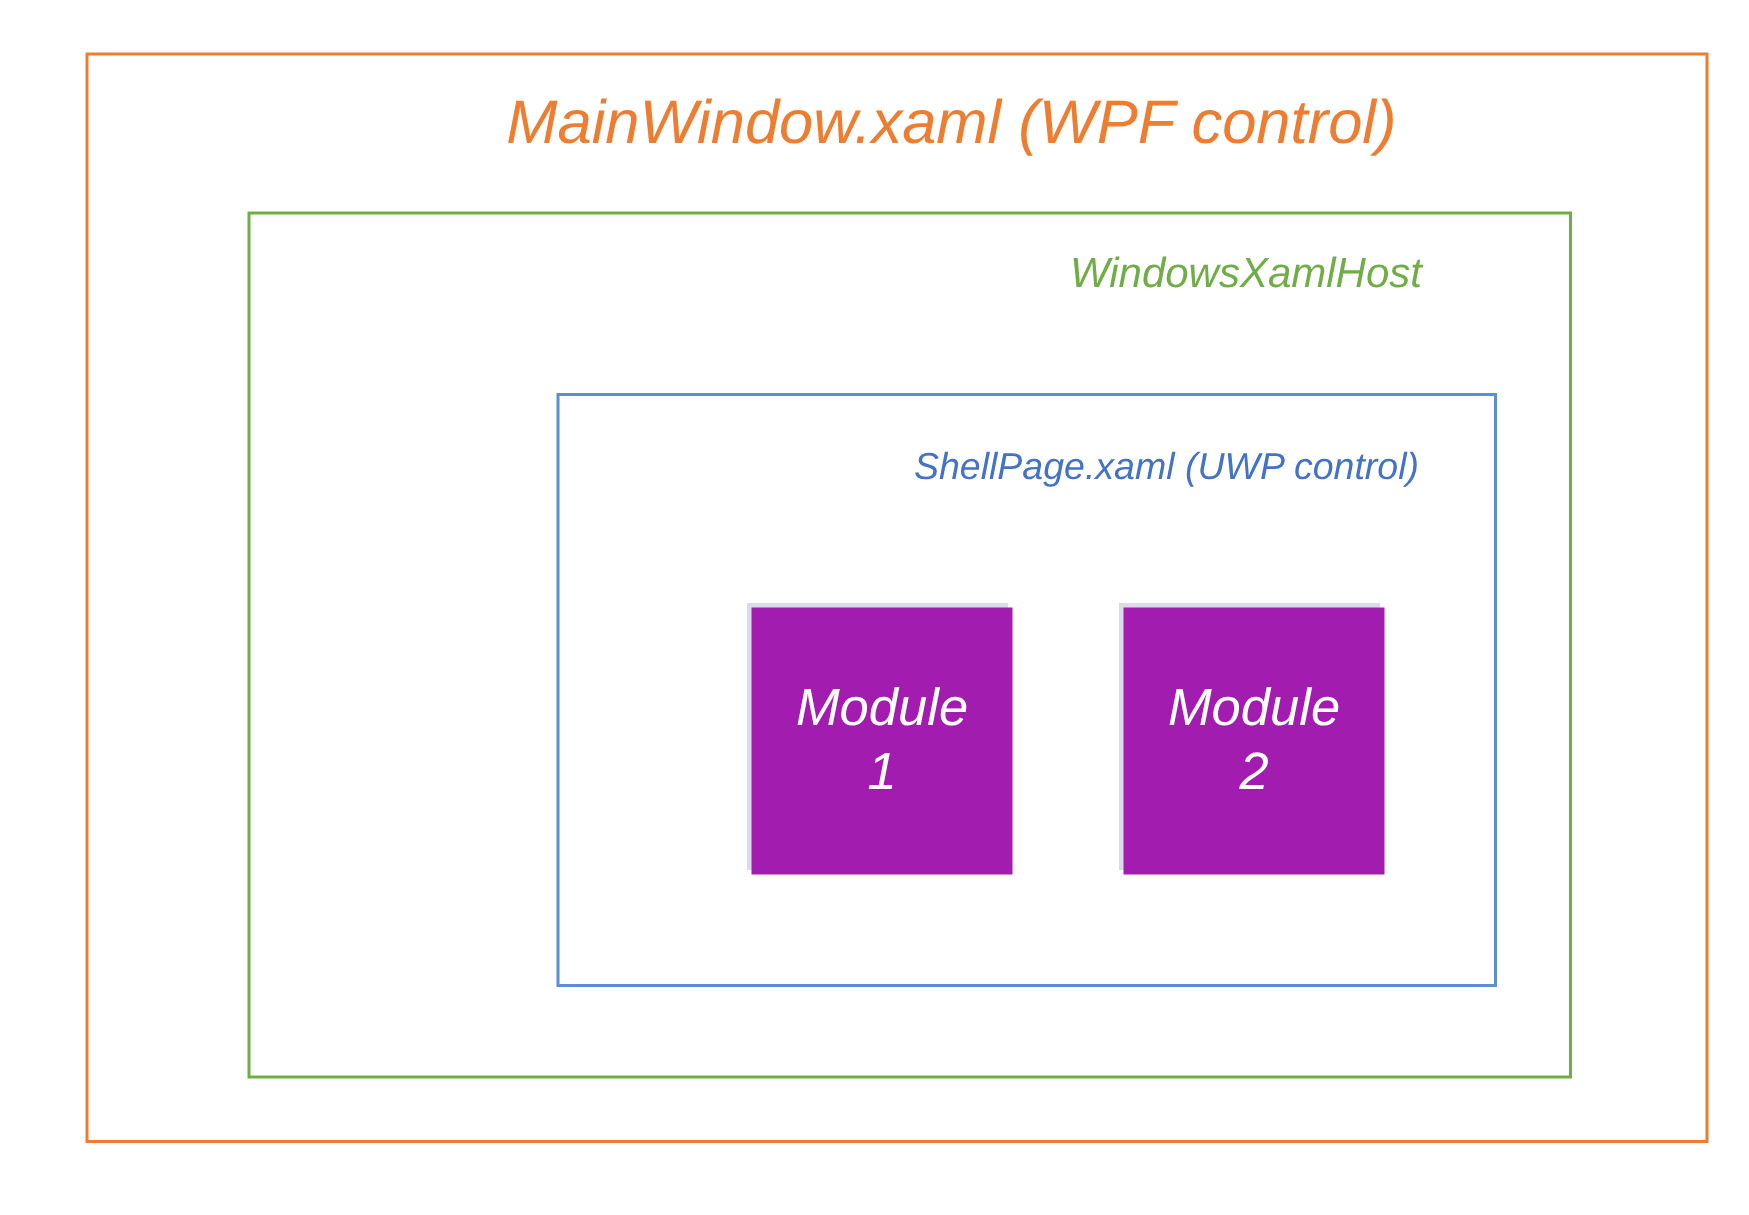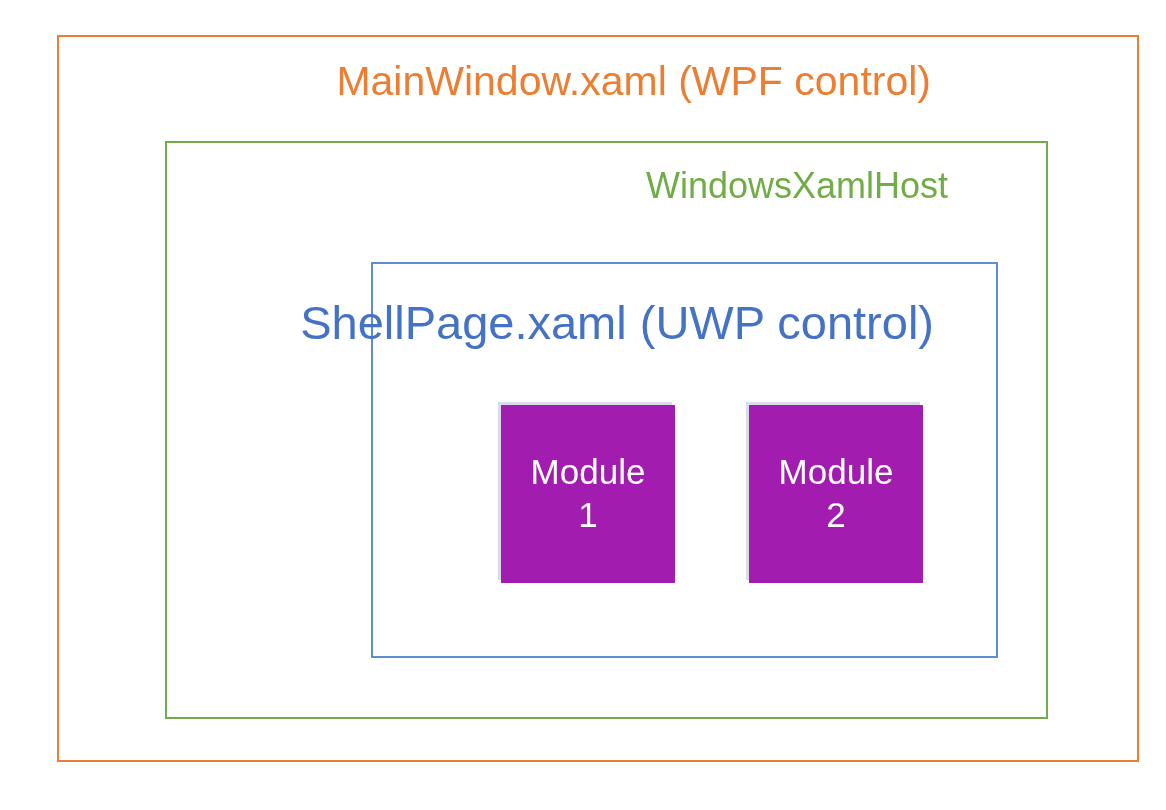--- a/index.html
+++ b/index.html
@@ -11,20 +11,21 @@
     width: 1166px;
     height: 810px;
     font-family: "Liberation Sans", sans-serif;
     overflow: hidden;
   }
   #canvas {
     position: relative;
     width: 974px;
     height: 810px;
     background: #ffffff;
+    font-style: italic;
   }
 
   
   .container-box {
     position: absolute;
     box-sizing: border-box;
     background: transparent;
   }
   #outer-box {
     left: 57px;
@@ -58,27 +59,27 @@
   }
   #outer-label {
     right: 43px;
     top: 61px;
     font-size: 41px;
     color: #ED7D31;
   }
   #middle-label {
     right: 26px;
     top: 168px;
-    font-size: 36px;
+    font-size: 28px;
     color: #70AD47;
   }
   #inner-label {
-    right: 40px;
+    right: 28px;
     top: 299px;
-    font-size: 47px;
+    font-size: 25px;
     color: #4472C4;
   }
 
   
   .module-box {
     position: absolute;
     width: 174px;
     height: 178px;
     top: 405px;
     background: #a21caf;

